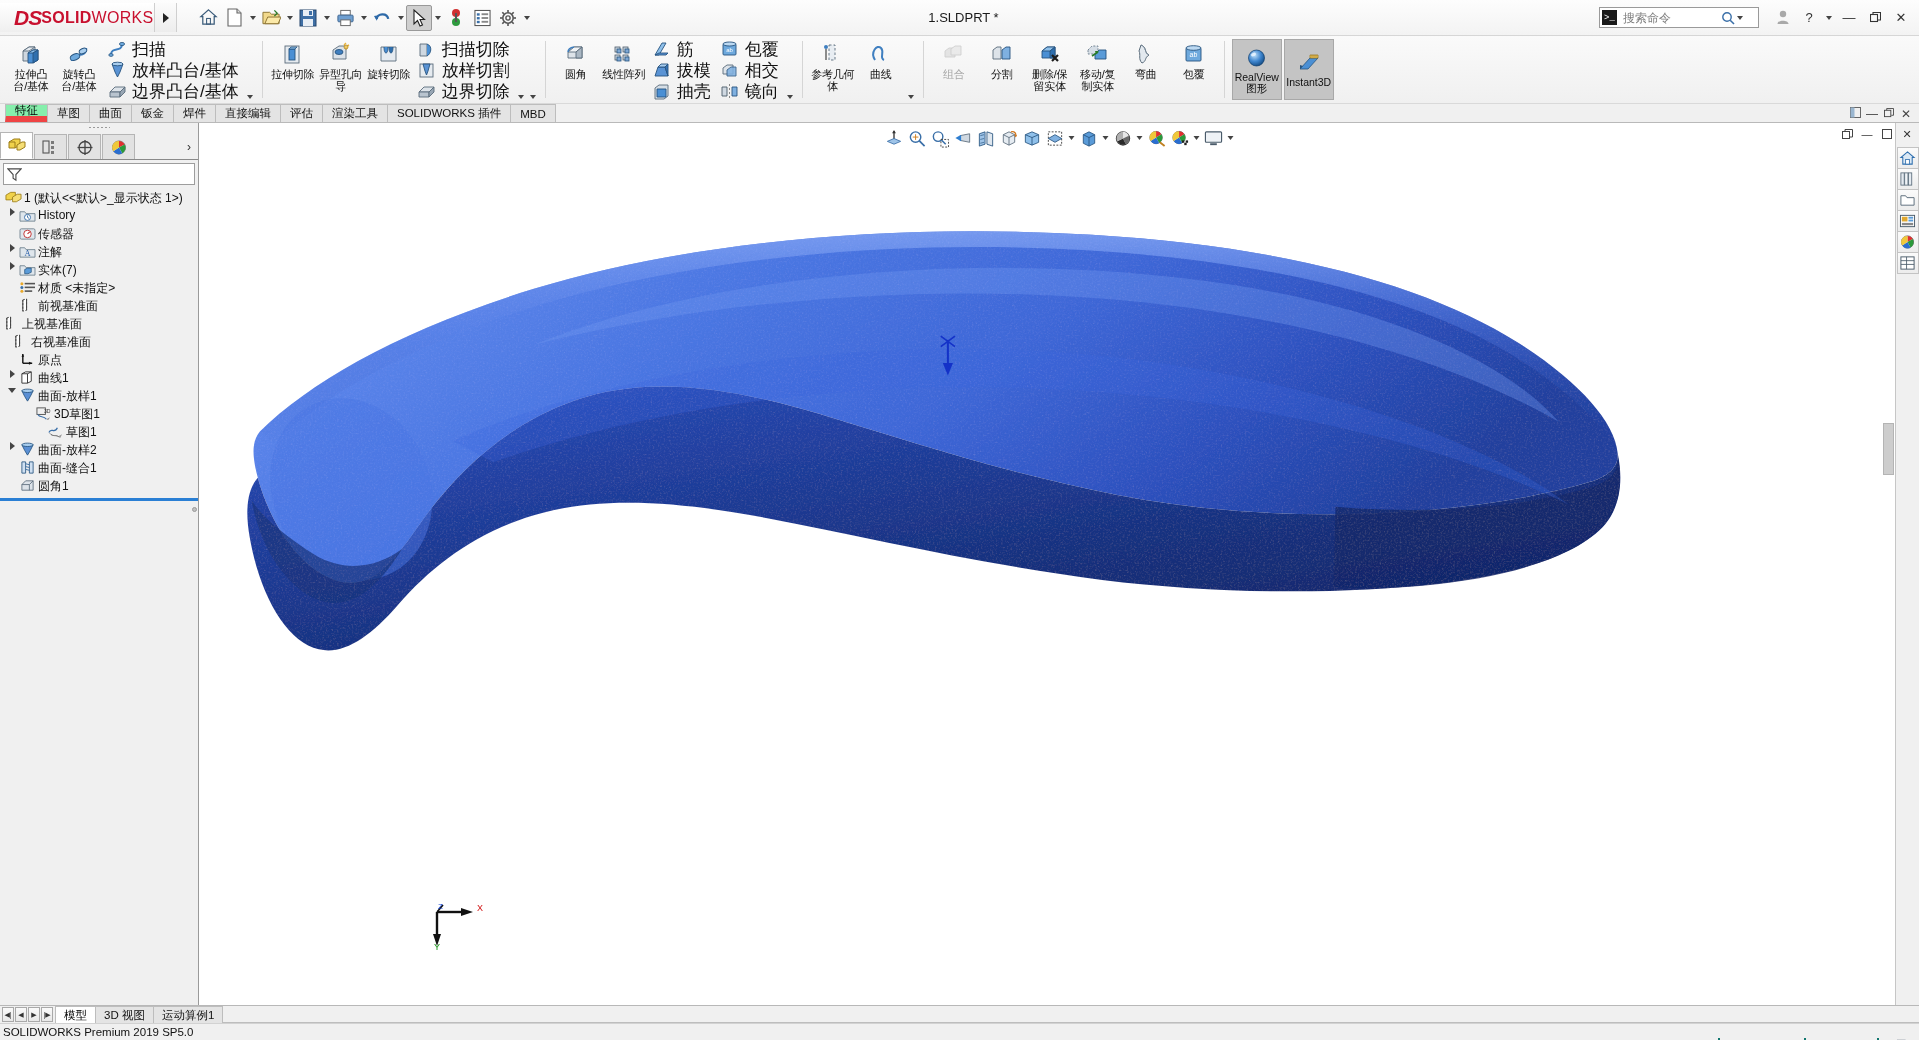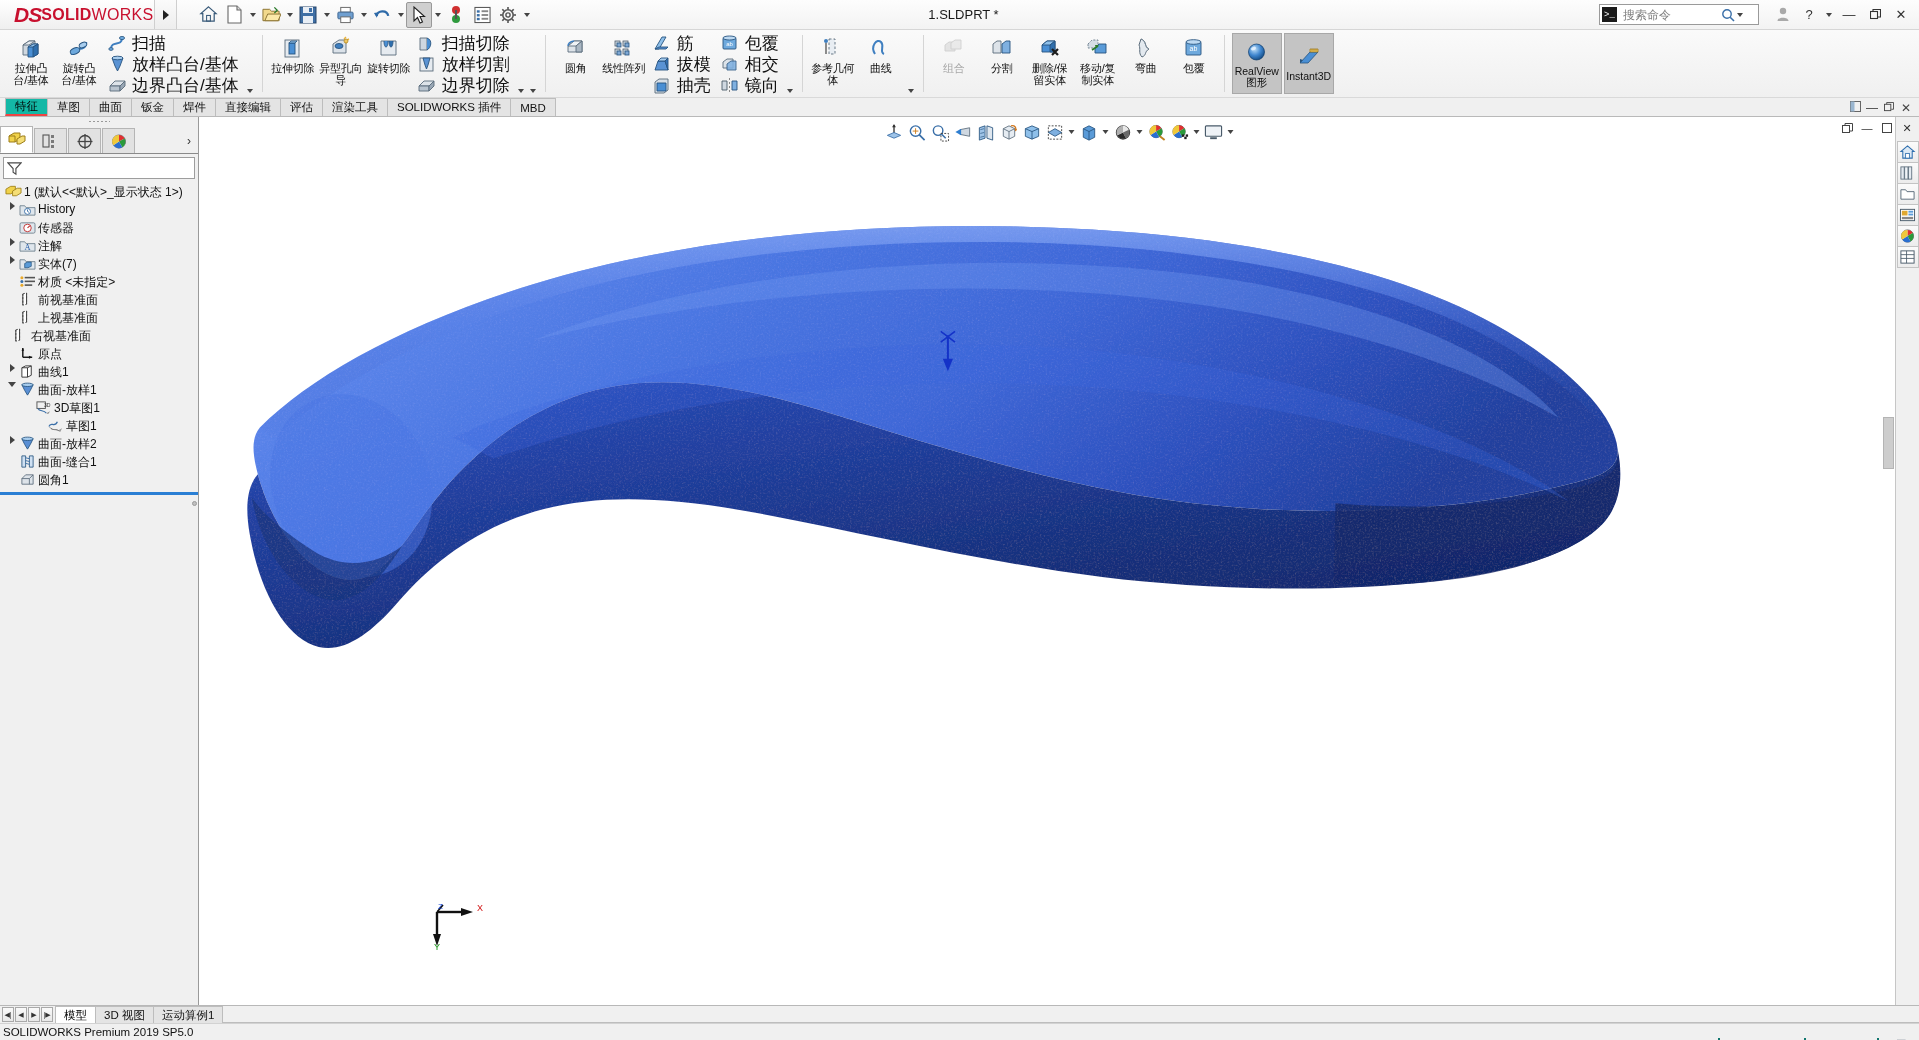--- a/index.html
+++ b/index.html
@@ -9,21 +9,21 @@
     overflow: hidden;
     font-family: "Liberation Sans", "DejaVu Sans", sans-serif;
     font-size: 13px;
     background: #ffffff;
     -webkit-font-smoothing: antialiased;
   }
   #app { width: 1919px; height: 1040px; position: relative; display: flex; flex-direction: column; background:#f0f0f0; }
 
   
   .titlebar {
-    height: 30px; min-height:30px; display: flex; align-items: center;
+    height: 36px; min-height:30px; display: flex; align-items: center;
     background: linear-gradient(#fdfdfd,#f3f3f3);
     border-bottom: 1px solid #d6d6d6;
     position: relative;
   }
   .sw-logo {
     width: 155px; height: 29px; display:flex; align-items:center; padding-left:14px;
     background: linear-gradient(#ffffff,#efefef);
     border-right:1px solid #cfcfcf;
   }
   .sw-logo .ds { color:#c8102e; font-weight:bold; font-style:italic; font-size:21px; letter-spacing:-1px;}
@@ -70,21 +70,21 @@
   .rdrop i { display:block; width:0;height:0;border-left:3.5px solid transparent;border-right:3.5px solid transparent;border-top:4px solid #444;}
   .rtoggle { width:50px; display:flex; flex-direction:column; align-items:center; justify-content:center;
     background:#c4c4c4; border:1px solid #a8a8a8; margin:3px 1px; }
   .rtoggle .lbl { font-size:10.5px; color:#111; line-height:11px; text-align:center;}
 
   
   .tabrow { height:19px; min-height:19px; background:#f0f0f0; display:flex; align-items:flex-end;
      border-bottom:1px solid #b9b9b9; position:relative; }
   .tab { height:18px; padding:0 9px; display:flex; align-items:center; font-size:11.5px; color:#111;
      background:#e4e4e4; border:1px solid #bdbdbd; border-bottom:none; margin-right:-1px;}
-  .tab.active { background:#14b8a6; border-bottom:2px solid #ef4444; color:#000;text-align:right; }
+  .tab.active { background:#86efac; border-bottom:6px solid #ef4444; color:#000;text-align:right; }
   .tabrow-right { margin-left:auto; display:flex; align-items:center; gap:3px; padding:0 6px 1px 0; }
   .tabrow-right .m { font-size:12px; color:#444; width:14px; text-align:center; }
 
   
   .body { flex:1; display:flex; position:relative; overflow:hidden; background:#fff;}
 
   
   .leftpanel { width:199px; min-width:199px; background:#f0f0f0; display:flex; flex-direction:column;
       border-right:1px solid #9a9a9a; position:relative;}
   .lp-handle { height:9px; display:flex; align-items:center; justify-content:center; background:#f0f0f0;}
@@ -838,21 +838,21 @@
         <div class="trow" style="padding-left:18px;">
           <span class="ticon">
             <svg width="17" height="15" viewBox="0 0 18 16">
                 <path d="M4 2 L8 1 L8 13 L4 14 Z" fill="#fff" stroke="#444" stroke-width="1" stroke-dasharray="2.2 1.6"></path>
                 <line x1="4" y1="2" x2="4" y2="14" stroke="#444" stroke-width="1.1"></line>
                 <line x1="8" y1="1" x2="8" y2="13" stroke="#444" stroke-width="1.1"></line>
               </svg>
           </span>
           <span class="tlbl">前视基准面</span>
         </div>
-        <div class="trow" style="padding-left:18px;">
+        <div class="trow" style="padding-left:2px;">
           <span class="ticon">
             <svg width="17" height="15" viewBox="0 0 18 16">
                 <path d="M4 2 L8 1 L8 13 L4 14 Z" fill="#fff" stroke="#444" stroke-width="1" stroke-dasharray="2.2 1.6"></path>
                 <line x1="4" y1="2" x2="4" y2="14" stroke="#444" stroke-width="1.1"></line>
                 <line x1="8" y1="1" x2="8" y2="13" stroke="#444" stroke-width="1.1"></line>
               </svg>
           </span>
           <span class="tlbl">上视基准面</span>
         </div>
         <div class="trow" style="padding-left:11px;">

